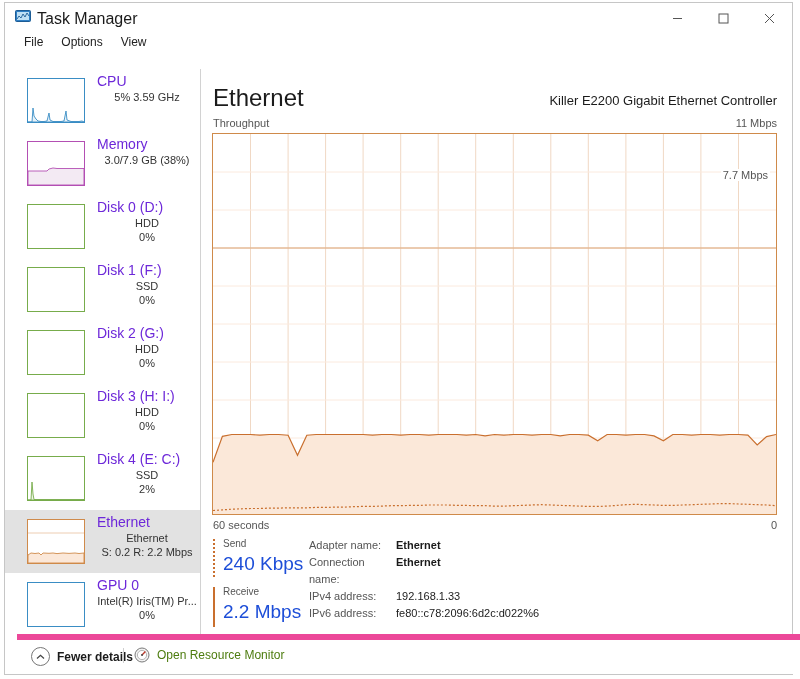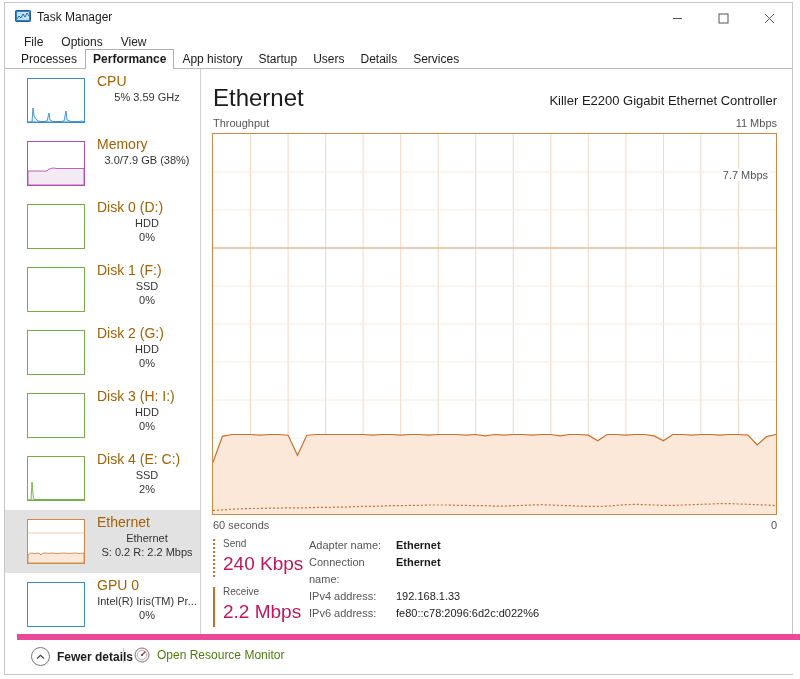--- a/index.html
+++ b/index.html
@@ -10,21 +10,21 @@
     font-size:12px;color:#000;
     overflow:hidden;
   }
   .window{
     position:absolute;left:4px;top:2px;width:789px;height:673px;
     background:#ffffff;border:1px solid #c6c6c6;box-sizing:border-box;
   }
   
   .titlebar{position:relative;height:30px;background:#ffffff;}
   .tb-icon{position:absolute;left:10px;top:7px;width:16px;height:14px;}
-  .tb-title{position:absolute;left:32px;top:7px;font-size:12px;color:#1a1a1a;}
+  .tb-title{position:absolute;left:32px;top:7px;font-size:16px;color:#1a1a1a;}
   .wbtns{position:absolute;right:0;top:0;display:flex;}
   .wbtn{width:46px;height:30px;display:flex;align-items:center;justify-content:center;color:#4a4a4a;font-size:12px;}
   .wbtn svg{display:block;}
   
   .menubar{position:absolute;left:0;top:28px;height:22px;display:flex;align-items:center;padding-left:10px;}
   .menuitem{font-size:12px;color:#222;padding:2px 9px;}
   
   .tabstrip{position:absolute;left:0;top:46px;width:787px;height:20px;}
   .tabs{position:absolute;left:8px;top:0;display:flex;align-items:flex-end;height:20px;}
   .tab{font-size:12px;color:#1a1a1a;padding:2px 7px 3px 7px;border:1px solid transparent;border-bottom:none;background:transparent;white-space:nowrap;line-height:14px;}
@@ -32,41 +32,41 @@
   .tabline{position:absolute;left:0;top:19px;width:787px;height:1px;background:#b9b9b9;}
   
   .content{position:absolute;left:0;top:66px;width:787px;height:571px;}
   .sidebar{position:absolute;left:0;top:0;width:196px;height:571px;background:#fff;overflow:hidden;}
   .sbdiv{position:absolute;left:195px;top:0;width:1px;height:571px;background:#d2d2d2;}
   .item{position:relative;height:63px;margin:0;padding:0;}
   .item.sel{background:#e2e2e2;}
   .thumb{position:absolute;left:22px;top:9px;width:58px;height:45px;background:#fff;box-sizing:border-box;}
   .thumb svg{display:block;width:100%;height:100%;}
   .itxt{position:absolute;left:92px;top:4px;right:4px;}
-  .iname{font-size:14px;color:#a16207;line-height:17px;white-space:nowrap;}
+  .iname{font-size:14px;color:#6d28d9;line-height:17px;white-space:nowrap;}
   .isub{font-size:11px;color:#333;line-height:14px;white-space:nowrap;text-align:center;}
   
   .main{position:absolute;left:196px;top:0;width:591px;height:571px;background:#fff;}
   .m-title{position:absolute;left:12px;top:15px;font-size:24px;color:#1b1b1b;line-height:28px;}
   .m-sub{position:absolute;right:15px;top:24px;font-size:13px;color:#1b1b1b;}
   .g-lbl-left{position:absolute;left:12px;top:48px;font-size:11px;color:#555;}
   .g-lbl-right{position:absolute;right:15px;top:48px;font-size:11px;color:#555;}
   .graph{position:absolute;left:11px;top:64px;width:565px;height:382px;border:1px solid #cf8a4a;box-sizing:border-box;background:#fff;overflow:hidden;}
   .graph svg{display:block;}
   .midlabel{position:absolute;right:22px;top:100px;font-size:11px;color:#555;background:#fff;padding:0 2px;}
   .g-foot-left{position:absolute;left:12px;top:450px;font-size:11px;color:#555;}
   .g-foot-right{position:absolute;right:15px;top:450px;font-size:11px;color:#555;}
   
   .stats{position:absolute;left:12px;top:468px;width:570px;height:95px;}
   .metric{position:absolute;}
   .metric .bar{position:absolute;left:0;top:2px;width:2px;height:40px;}
   .metric .bar.solid{background:#c96f2e;}
   .metric .bar.dotted{background:repeating-linear-gradient(to bottom,#c96f2e 0 2px,transparent 2px 4px);}
   .metric .lab{position:absolute;left:10px;top:0;font-size:10px;color:#555;line-height:14px;white-space:nowrap;}
-  .metric .val{position:absolute;left:10px;top:14px;font-size:19px;color:#be185d;line-height:26px;white-space:nowrap;}
+  .metric .val{position:absolute;left:10px;top:14px;font-size:19px;color:#1d4ed8;line-height:26px;white-space:nowrap;}
   .adapter{position:absolute;left:96px;top:0;}
   .arow{display:flex;line-height:17px;font-size:11px;}
   .akey{width:87px;color:#555;}
   .aval{color:#1b1b1b;}
   .aval.b{font-weight:bold;}
   
   .footer{position:absolute;left:12px;bottom:0;width:787px;height:34px;background:#fff;border-top:6px solid #ec4899;}
   .fewer{position:absolute;left:14px;top:7px;display:flex;align-items:center;}
   .chev{width:17px;height:17px;border:1px solid #777;border-radius:50%;display:flex;align-items:center;justify-content:center;}
   .fewer-lbl{margin-left:7px;font-size:12px;font-weight:bold;color:#1b1b1b;}
@@ -108,32 +108,20 @@
       </div>
     </div>
   </div>
 
   <div class="menubar">
     <span class="menuitem">File</span>
     <span class="menuitem">Options</span>
     <span class="menuitem">View</span>
   </div>
 
-  <div class="tabstrip">
-    <div class="tabline"></div>
-    <div class="tabs">
-      <div class="tab">Processes</div>
-      <div class="tab active">Performance</div>
-      <div class="tab">App history</div>
-      <div class="tab">Startup</div>
-      <div class="tab">Users</div>
-      <div class="tab">Details</div>
-      <div class="tab">Services</div>
-    </div>
-  </div>
 
   <div class="content">
 
     <div class="sidebar">
       <div class="item">
         <div class="thumb">
           <svg viewBox="0 0 58 45" preserveAspectRatio="none">
             <rect x="0.5" y="0.5" width="57" height="44" fill="#fff" stroke="#3a8dc4"></rect>
             <path d="M1,44 L5,44 L6,30 L7,38 L9,41 L11,43 L14,43.5 L17,43.5 L20,43 L22,35 L23,42 L26,43.5 L34,43.5 L37,43 L39,33 L40,42 L44,43.5 L52,43.5 L55,43 L57,44 Z" fill="#e7f2f9" stroke="#3a8dc4" stroke-width="0.9"></path>
           </svg>

